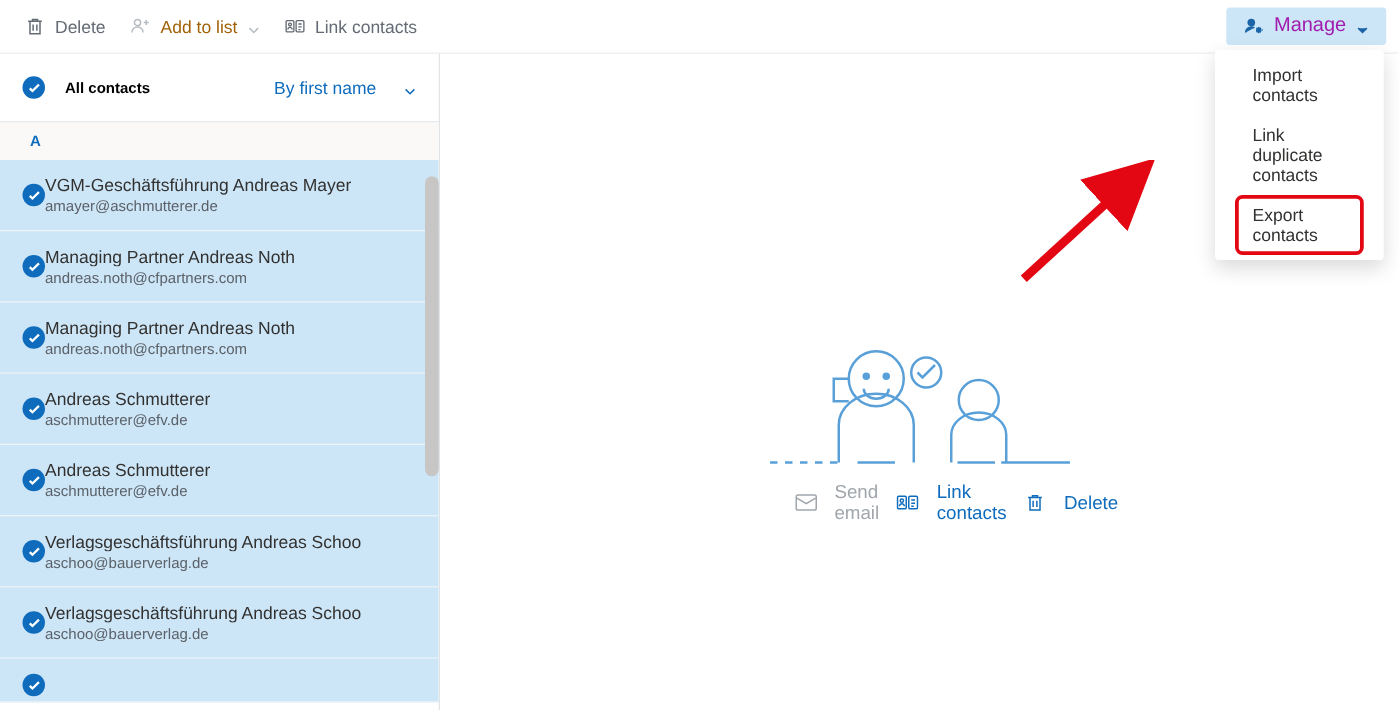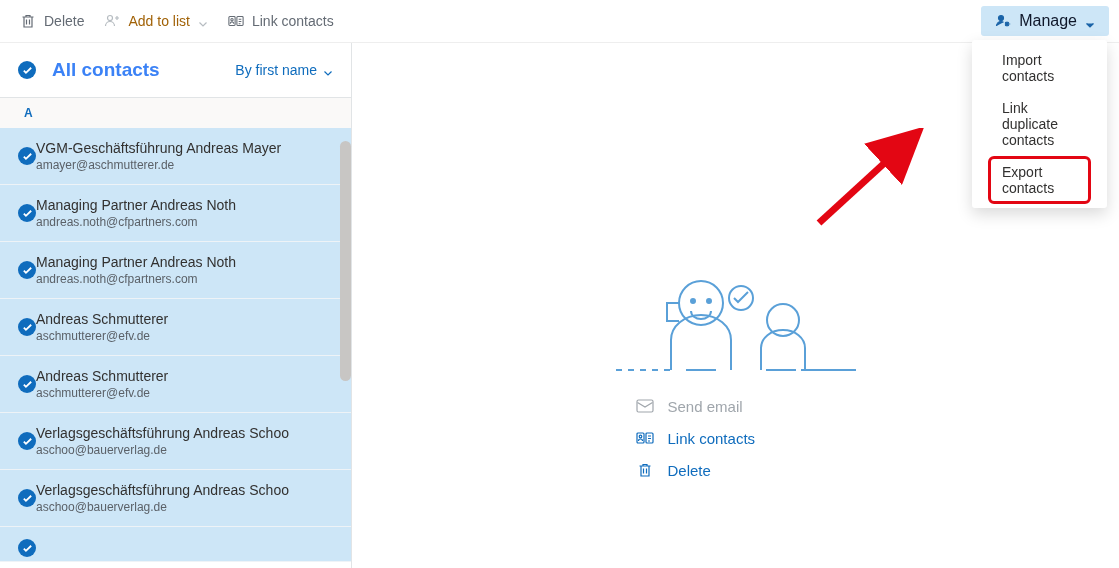--- a/index.html
+++ b/index.html
@@ -12,42 +12,42 @@
 .tool-btn {
   display: inline-flex; align-items: center; gap: 8px; padding: 6px 10px;
   font-size: 14px; color: #646b74; border-radius: 3px; cursor: pointer;
   font-weight: 400;
 }
 .tool-btn.disabled { color: #a16207; cursor: not-allowed; }
 .tool-icon { width: 16px; height: 16px; display: inline-flex; align-items: center; justify-content: center; }
 .chev { width: 10px; height: 10px; }
 .spacer { flex: 1; }
 .manage-btn {
-  background: #cde6f7; color: #0f172a; padding: 6px 14px; display: inline-flex;
+  background: #cde6f7; color: #a21caf; padding: 6px 14px; display: inline-flex;
   align-items: center; gap: 8px; border-radius: 3px;
 }
 .manage-btn .tool-icon svg, .manage-btn .chev svg { stroke: #1b64a8; fill: #1b64a8; }
 
 .dropdown {
   position: absolute; top: 40px; right: 12px; width: 135px; background: #fff;
   box-shadow: 0 6px 16px rgba(0,0,0,0.15); border-radius: 3px; padding: 4px 16px;
   z-index: 50;
 }
 .dropdown-item { padding: 8px 14px; font-size: 14px; color: #323130; cursor: pointer; }
 .dropdown-item.highlight { outline: 3px solid #e30613; outline-offset: -3px; border-radius: 6px; }
 
 .body { display: flex; height: calc(100% - 43px); }
 
 .sidebar { width: 352px; border-right: 1px solid #e1e4e6; display: flex; flex-direction: column; position: relative; }
 .side-header {
   height: 55px; display: flex; align-items: center; padding: 0 18px;
   border-bottom: 1px solid #e1e4e6; gap: 16px;
 }
-.side-title { font-size: 19px; color: #3b82f6; font-weight: 600; }
-.sort { margin-left: auto; color: #0f6cbd; font-size: 14px; display: inline-flex; align-items: center; gap: 6px; cursor: pointer; }
+.side-title { font-size: 12px; color: #000000; font-weight: 600; }
+.sort { margin-left: auto; color: #0f6cbd; font-size: 14px; display: inline-flex; align-items: center; gap: 22px; cursor: pointer; }
 .check-badge {
   width: 18px; height: 18px; border-radius: 50%; background: #0f6cbd;
   display: inline-flex; align-items: center; justify-content: center; flex-shrink: 0;
 }
 .check-badge svg { width: 11px; height: 11px; }
 
 .sect-letter {
   height: 30px; display: flex; align-items: center; padding: 0 24px;
   font-size: 12px; color: #0f6cbd; font-weight: 600; background:#faf9f8;
 }
@@ -65,21 +65,21 @@
 }
 
 .scrollbar-fake {
   position: absolute; right: 0; top: 98px; width: 11px; height: 240px;
   background: #c8c6c4; border-radius: 6px;
 }
 
 .main { flex: 1; position: relative; display: flex; flex-direction: column; align-items: center; }
 .illus { margin-top: 225px; }
 .main-title { margin-top: 42px; font-size: 25px; color: #323130; font-weight: 400; }
-.actions { margin-top: 24px; display: flex; flex-direction: column; gap: 14px; width: 200px; }
+.actions { margin-top: 12px; display: flex; flex-direction: row; gap: 14px; width: 200px; }
 .action {
   display: inline-flex; align-items: center; gap: 14px; font-size: 15px; color: #a0a6ac;
   cursor: pointer;
 }
 .action.enabled { color: #0f6cbd; }
 .action .a-icon { width: 18px; height: 18px; display: inline-flex; align-items: center; justify-content: center; }
 
 .arrow-annot {
   position: absolute; top: 85px; right: 195px; width: 110px; height: 100px;
   pointer-events: none; z-index: 40;

